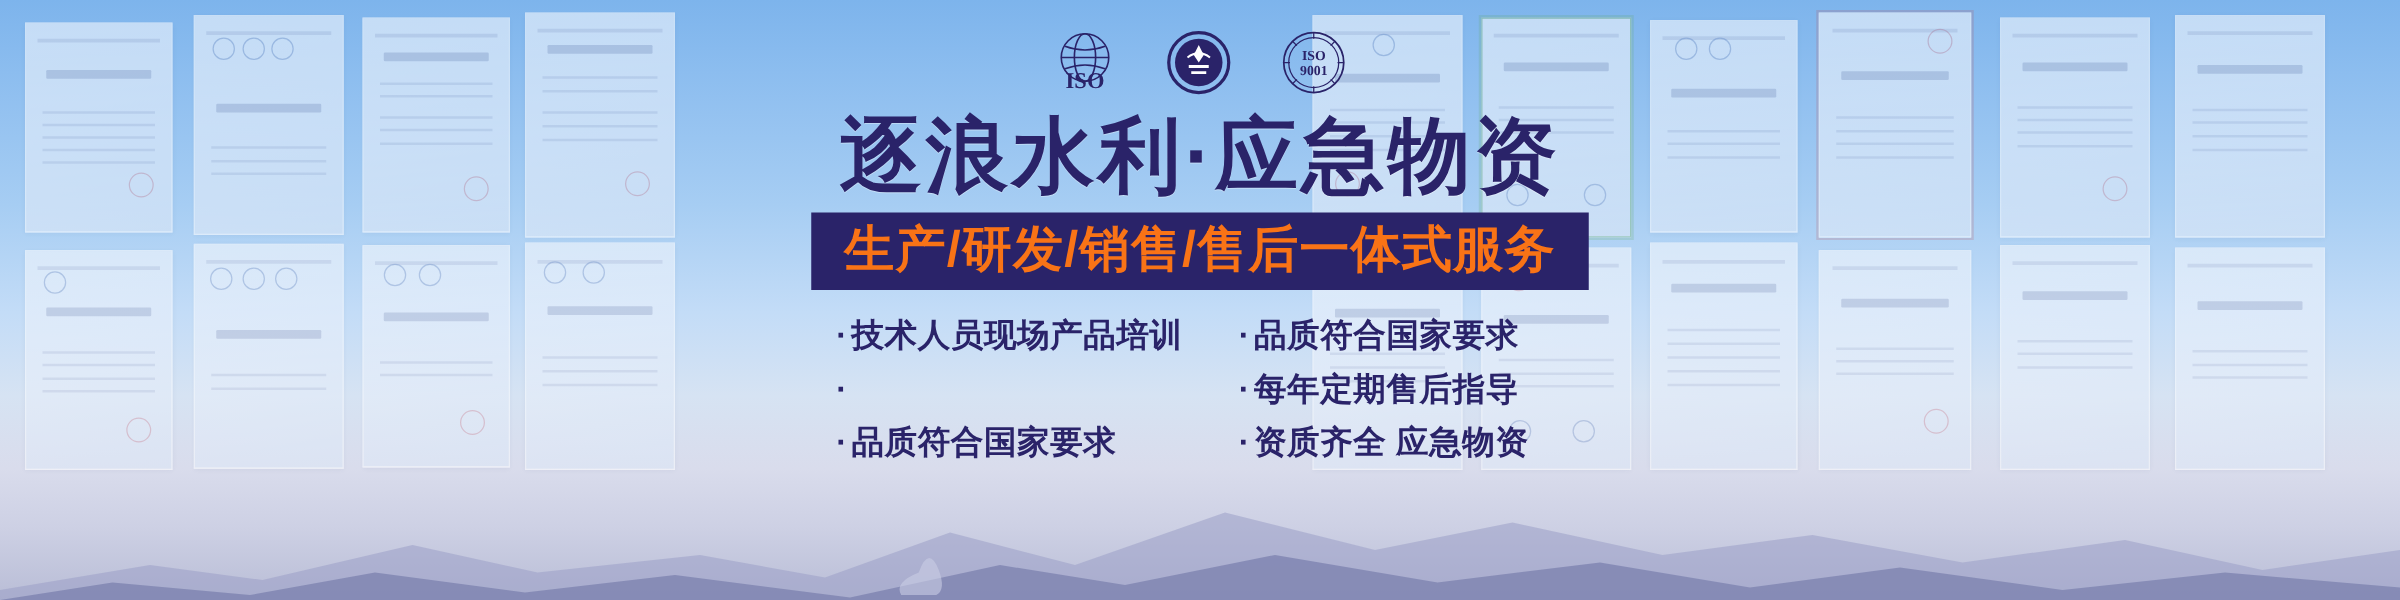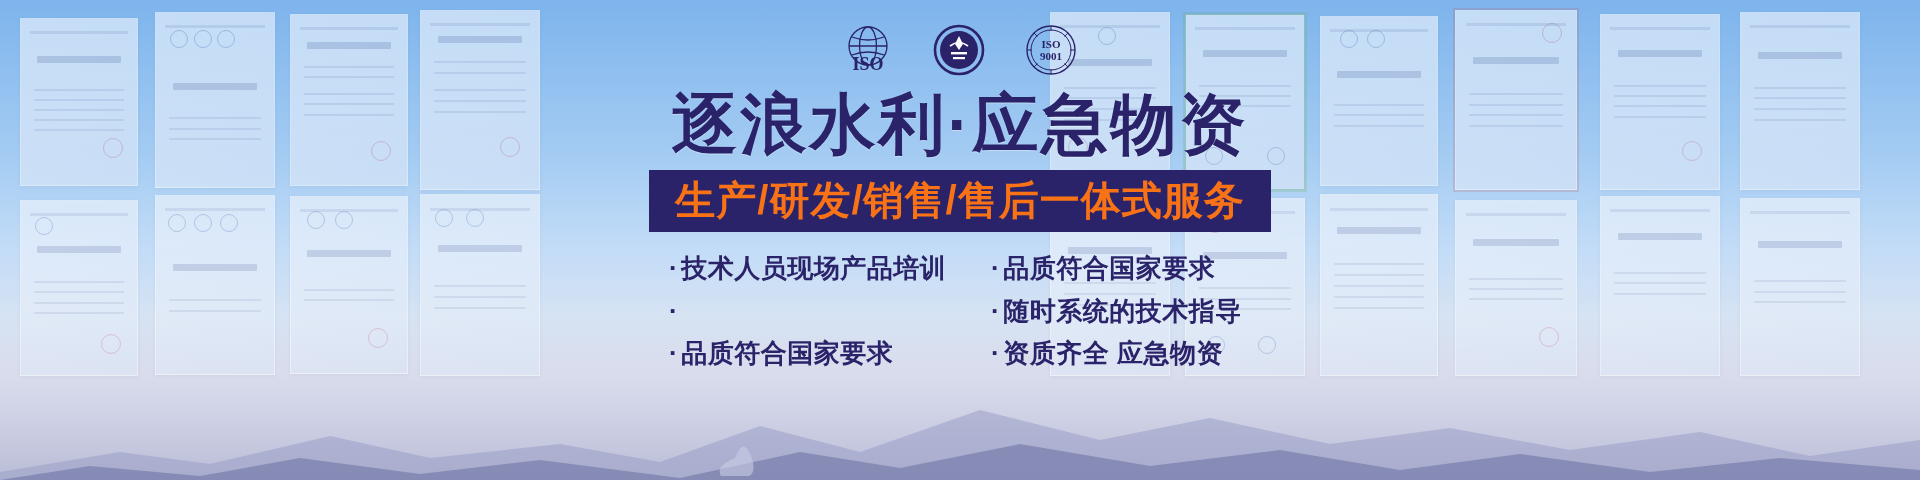--- a/index.html
+++ b/index.html
@@ -359,21 +359,21 @@
       </div>
       <div class="bullet">
         <span class="dot">·</span>
         <span>品质符合国家要求</span>
       </div>
       <div class="bullet">
         <span class="dot">·</span>
       </div>
       <div class="bullet">
         <span class="dot">·</span>
-        <span>随时系统的技术指导</span>
+        <span>每年定期售后指导</span>
       </div>
       <div class="bullet">
         <span class="dot">·</span>
         <span>品质符合国家要求</span>
       </div>
       <div class="bullet">
         <span class="dot">·</span>
         <span>资质齐全 应急物资</span>
       </div>
     </div>

